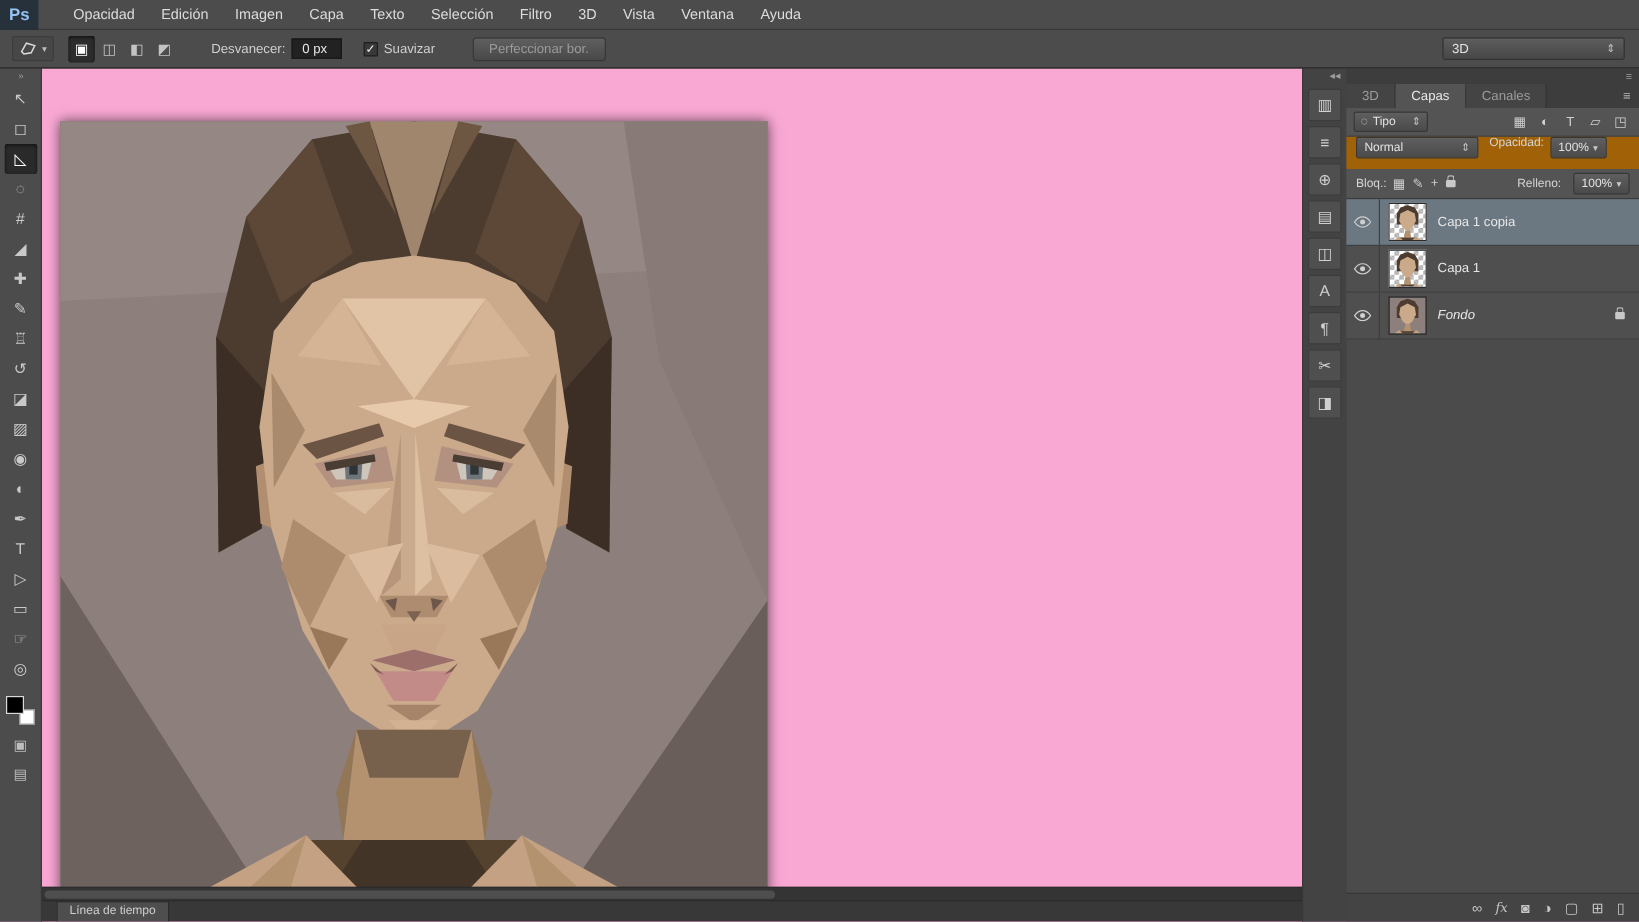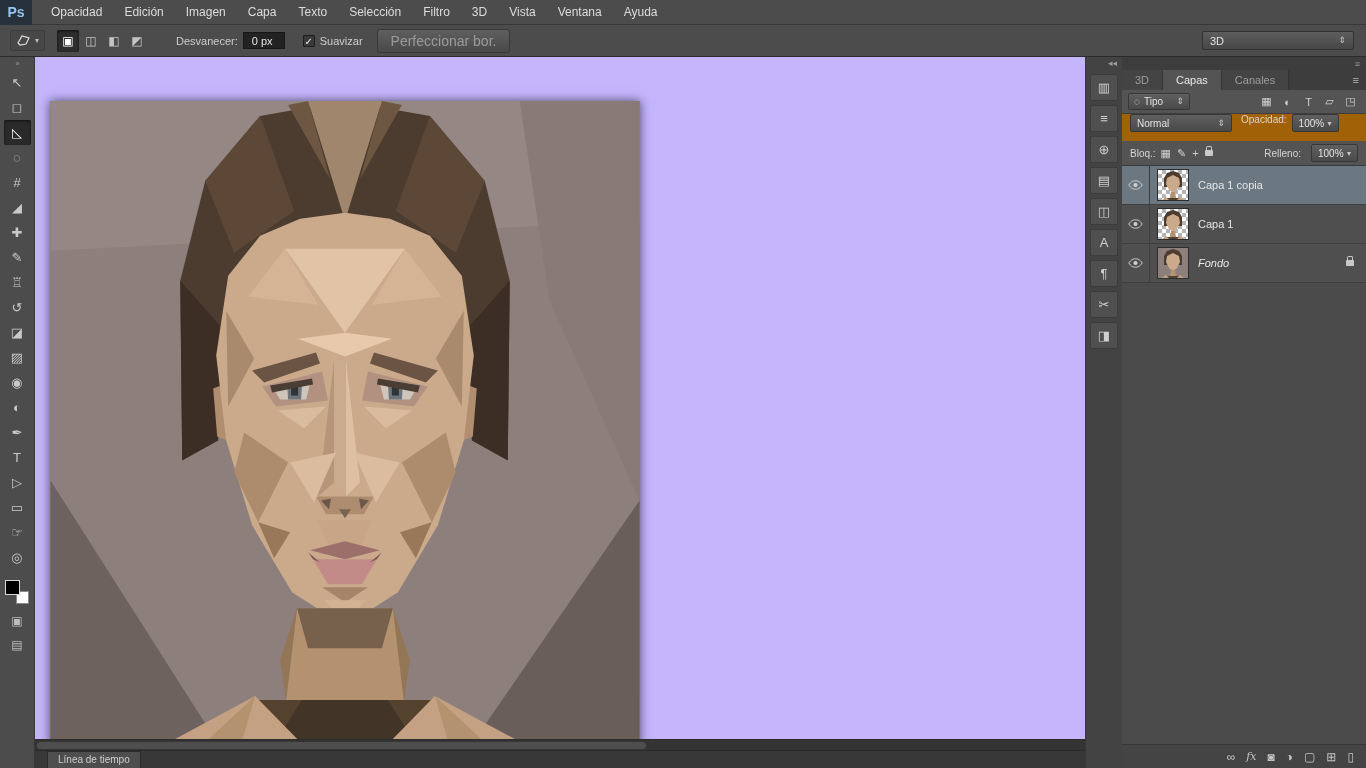--- a/index.html
+++ b/index.html
@@ -1,50 +1,50 @@
 <!DOCTYPE html>
 <html><head>
 <meta charset="utf-8">
 <style>
   *{box-sizing:border-box;margin:0;padding:0;user-select:none}
   html,body{width:1366px;height:768px;overflow:hidden}
   body{position:relative;background:#3b3b3b;font-family:"Liberation Sans",sans-serif;color:#d6d6d6}
 
   
   .menubar{position:absolute;top:0;left:0;right:0;height:25px;background:#4c4c4c;border-bottom:1px solid #383838;display:flex;align-items:center;font-size:12px;z-index:30}
-  .ps-logo{width:32px;height:25px;background:#26313c;color:#93c4f3;font-weight:bold;font-size:14px;display:flex;align-items:center;justify-content:center;margin-right:8px}
+  .ps-logo{width:32px;height:25px;background:#26313c;color:#93c4f3;font-weight:bold;font-size:14px;display:flex;align-items:center;justify-content:center;margin-right:18px}
   .menu-item{padding:0 11px;line-height:25px;color:#dcdcdc;cursor:default}
 
   
   .optionsbar{position:absolute;top:25px;left:0;right:0;height:32px;background:#4c4c4c;border-bottom:1px solid #2a2a2a;display:flex;align-items:center;font-size:11px;color:#cfcfcf;z-index:29}
   .tool-preset{display:flex;align-items:center;gap:3px;margin-left:10px;padding:3px 5px;border:1px solid #3c3c3c;border-radius:2px;background:#474747}
   .tp-arrow{font-size:8px;color:#bbb}
   .mode-btns{display:flex;margin-left:12px;gap:1px}
   .mode-btn{width:22px;height:22px;display:flex;align-items:center;justify-content:center;color:#c4c4c4;font-size:12px;border-radius:2px}
   .mode-btn.active{background:#2d2d2d;box-shadow:inset 0 1px 3px rgba(0,0,0,.7);color:#fff}
   .ob-label{margin-left:28px;margin-right:5px}
   .feather-input{width:42px;height:17px;background:#222;border:1px solid #171717;color:#e6e6e6;font-size:11px;padding:0 8px;display:flex;align-items:center}
   .cb-wrap{display:flex;align-items:center;margin-left:18px;gap:5px}
   .cb{width:12px;height:12px;background:#393939;border:1px solid #1d1d1d;color:#eee;font-size:10px;line-height:11px;text-align:center;border-radius:1px}
-  .refine-btn{margin-left:14px;padding:3px 13px;background:linear-gradient(#5f5f5f,#494949);border:1px solid #383838;border-radius:3px;color:#9b9b9b;font-size:14px}
+  .refine-btn{margin-left:31px;padding:3px 13px;background:linear-gradient(#5f5f5f,#494949);border:1px solid #383838;border-radius:3px;color:#9b9b9b;font-size:11px}
   .workspace-combo{position:absolute;right:12px;top:6px;width:152px;height:19px;background:linear-gradient(#5d5d5d,#474747);border:1px solid #323232;border-radius:2px;display:flex;align-items:center;padding:0 7px;font-size:11px;color:#e3e3e3}
   .updown{margin-left:auto;font-size:9px;color:#c7c7c7;line-height:9px}
 
   
   .tools{position:absolute;top:57px;left:0;width:35px;bottom:0;background:#4c4c4c;border-right:1px solid #383838;z-index:20}
   .tools-header{height:13px;text-align:center;color:#979797;font-size:8px;line-height:13px;letter-spacing:-1px}
   .tool{width:27px;height:25px;margin:0 auto;display:flex;align-items:center;justify-content:center;color:#c9c9c9;font-size:13px;border-radius:2px}
   .tool.selected{background:#2a2a2a;box-shadow:inset 0 1px 3px rgba(0,0,0,.65);color:#fff}
   .swatch-area{position:relative;width:24px;height:24px;margin:10px auto 6px}
   .swatch-bg{position:absolute;right:0;bottom:0;width:13px;height:13px;background:#fff;border:1px solid #8a8a8a}
   .swatch-fg{position:absolute;left:0;top:0;width:15px;height:15px;background:#000;border:1px solid #d8d8d8}
   .tool-extra{width:27px;height:22px;margin:2px auto;display:flex;align-items:center;justify-content:center;color:#bdbdbd;font-size:12px}
 
   
-  .canvas-area{position:absolute;left:35px;top:57px;right:281px;bottom:0;background:#c4b5fd;overflow:hidden}
+  .canvas-area{position:absolute;left:35px;top:57px;right:281px;bottom:0;background:#f9a8d4;overflow:hidden}
   .canvas-doc{position:absolute;left:15px;top:44px;width:590px;height:646px;box-shadow:0 0 10px rgba(0,0,0,.6);background:#8c7f7c}
   .canvas-doc svg{display:block}
   .canvas-scroll{position:absolute;left:0;right:0;bottom:18px;height:11px;background:#343434;border-top:1px solid #2c2c2c}
   .scroll-thumb{position:absolute;left:2px;top:2px;height:7px;width:58%;background:#4e4e4e;border-radius:4px}
   .timeline-bar{position:absolute;left:0;right:0;bottom:0;height:18px;background:#383838;border-top:1px solid #2b2b2b}
   .timeline-tab{position:absolute;left:12px;bottom:0;height:17px;padding:0 10px;background:#4e4e4e;border:1px solid #2b2b2b;border-bottom:none;font-size:10px;line-height:16px;color:#cfcfcf}
 
   
   .dock-strip{position:absolute;top:57px;right:244px;width:37px;bottom:0;background:#434343;border-left:1px solid #383838;z-index:20}
   .dock-header{height:13px;color:#9c9c9c;font-size:9px;text-align:right;padding-right:5px;line-height:13px}

